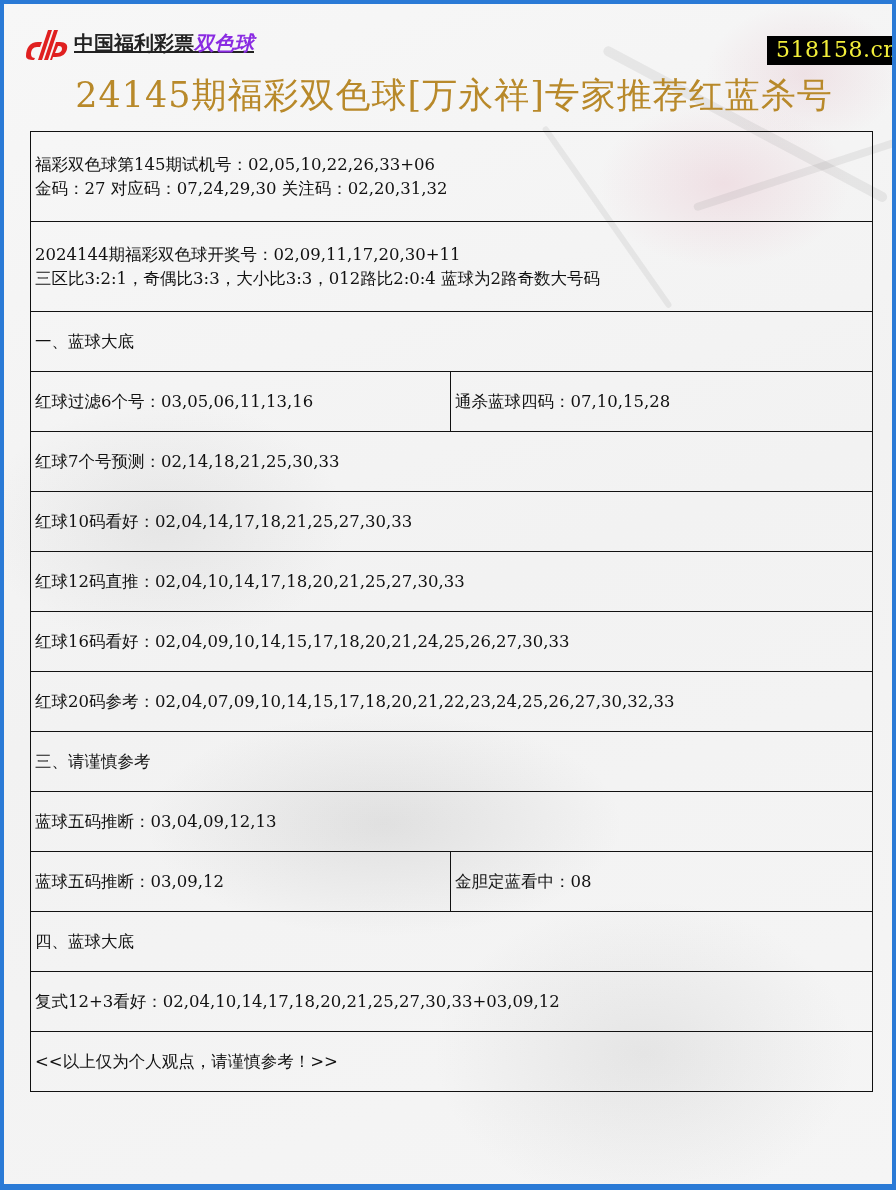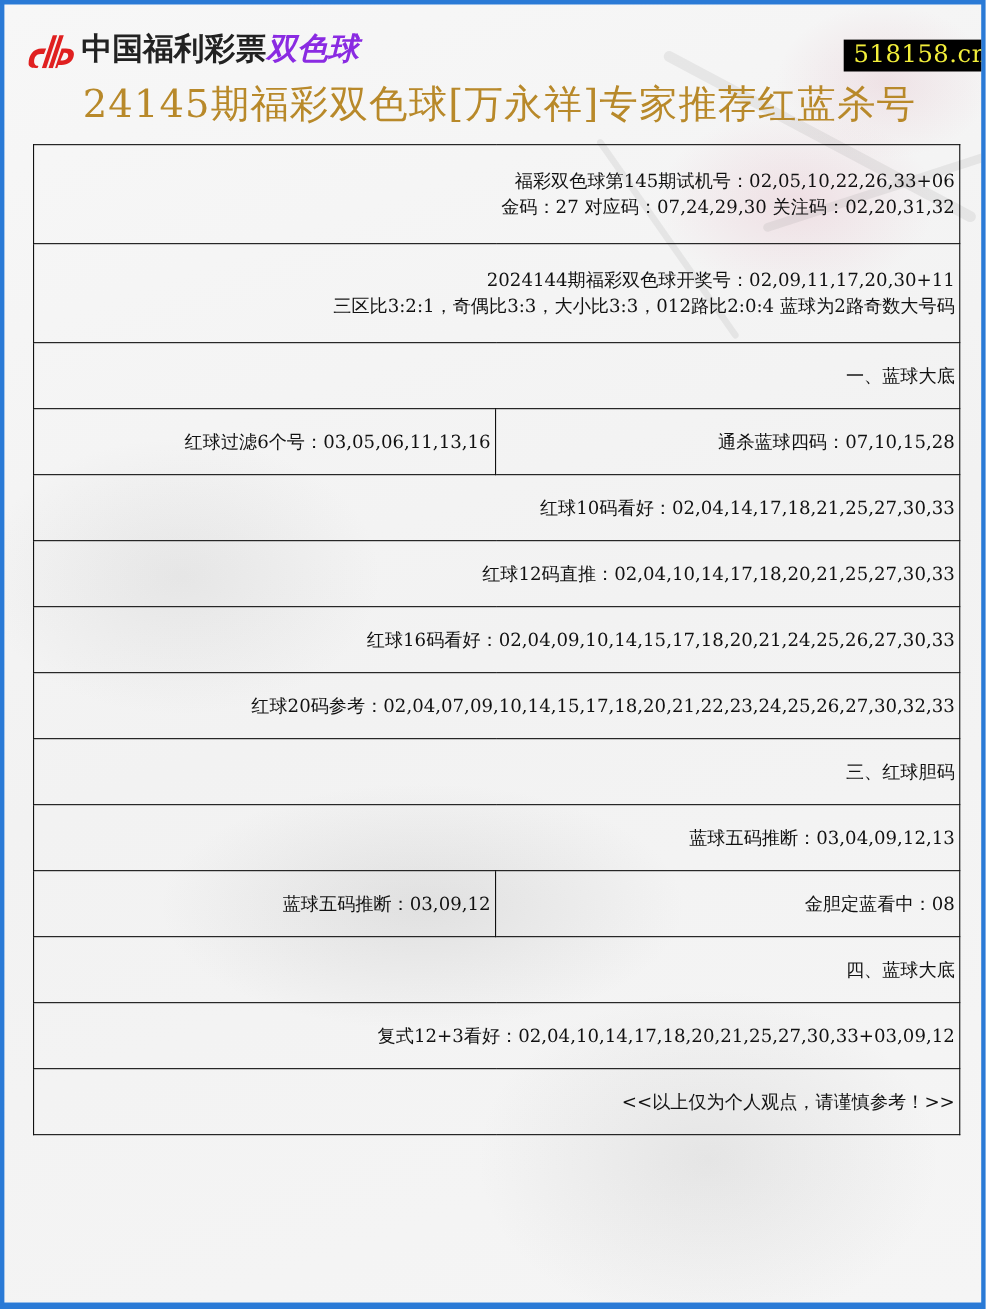--- a/index.html
+++ b/index.html
@@ -30,21 +30,21 @@
     .b2 { left: 690px; top: 200px; width: 260px; height: 8px; transform: rotate(-18deg); }
     .b3 { left: 540px; top: 120px; width: 220px; height: 6px; transform: rotate(55deg); }
 
     .logo {
       position: absolute; left: 18px; top: 22px;
       display: flex; align-items: center; gap: 4px;
     }
     .logo-mark { width: 48px; height: 34px; }
     .logo-text {
       font-family: "DejaVu Sans", "Liberation Sans", sans-serif;
-      font-weight: bold; font-size: 28px; color: #222; letter-spacing: 0px;
+      font-weight: bold; font-size: 20px; color: #222; letter-spacing: 0px; text-decoration: underline;
     }
     .logo-text .ssq { color: #8a2be2; font-style: italic; }
 
     .site-badge {
       position: absolute; left: 763px; top: 20px;
       background: #000; color: #f2ee3a;
       font-family: "DejaVu Serif", "Liberation Serif", serif;
       font-size: 22px; padding: 3px 9px 4px 9px; line-height: 22px;
       letter-spacing: 0.5px;
       margin-top: 12px;
@@ -61,21 +61,21 @@
     }
 
     table.main {
       position: absolute; left: 26px; top: 127px;
       width: 842px;
       border-collapse: collapse;
       table-layout: fixed;
     }
     table.main td {
       border: 1px solid #111;
-      text-align: right;
+      text-align: left;
       vertical-align: middle;
       color: #111;
       font-family: "DejaVu Serif", "Liberation Serif", serif;
       font-size: 16.5px;
       line-height: 24px;
       padding: 0 4px;
       height: 59px;
       white-space: nowrap;
       background: transparent;
     }
@@ -125,33 +125,36 @@
       </td>
     </tr>
     <tr>
       <td colspan="2">一、蓝球大底</td>
     </tr>
     <tr>
       <td>红球过滤6个号：03,05,06,11,13,16</td>
       <td>通杀蓝球四码：07,10,15,28</td>
     </tr>
     <tr>
+      <td colspan="2">红球7个号预测：02,14,18,21,25,30,33</td>
+    </tr>
+    <tr>
       <td colspan="2">红球10码看好：02,04,14,17,18,21,25,27,30,33</td>
     </tr>
     <tr>
       <td colspan="2">红球12码直推：02,04,10,14,17,18,20,21,25,27,30,33</td>
     </tr>
     <tr>
       <td colspan="2">红球16码看好：02,04,09,10,14,15,17,18,20,21,24,25,26,27,30,33</td>
     </tr>
     <tr>
       <td colspan="2">红球20码参考：02,04,07,09,10,14,15,17,18,20,21,22,23,24,25,26,27,30,32,33</td>
     </tr>
     <tr>
-      <td colspan="2">三、红球胆码</td>
+      <td colspan="2">三、请谨慎参考</td>
     </tr>
     <tr>
       <td colspan="2">蓝球五码推断：03,04,09,12,13</td>
     </tr>
     <tr>
       <td>蓝球五码推断：03,09,12</td>
       <td>金胆定蓝看中：08</td>
     </tr>
     <tr>
       <td colspan="2">四、蓝球大底</td>

